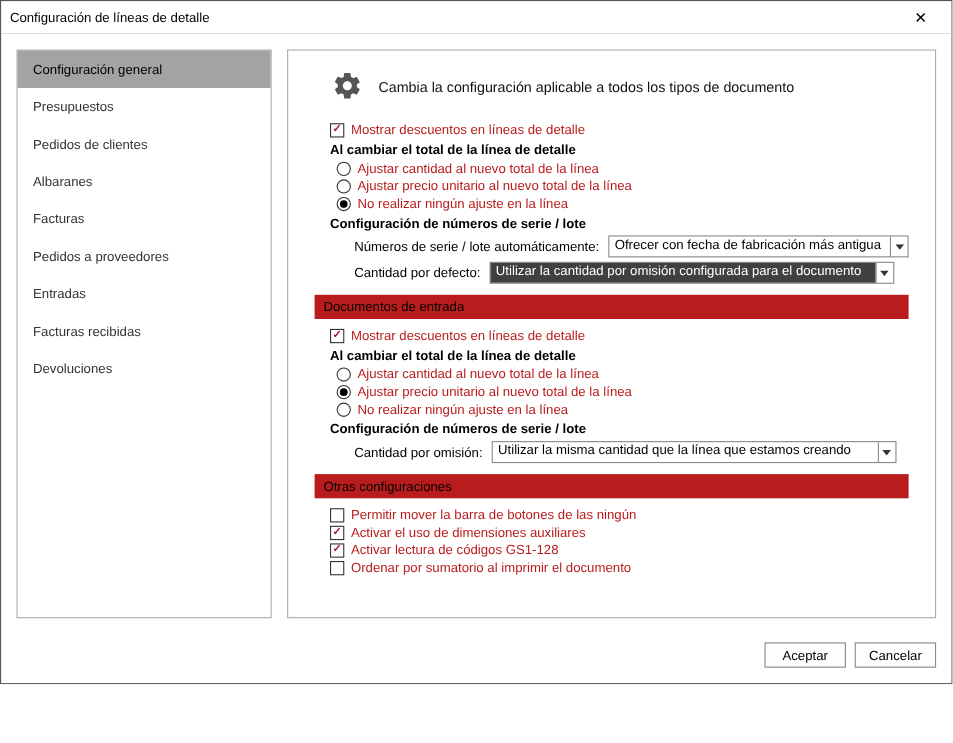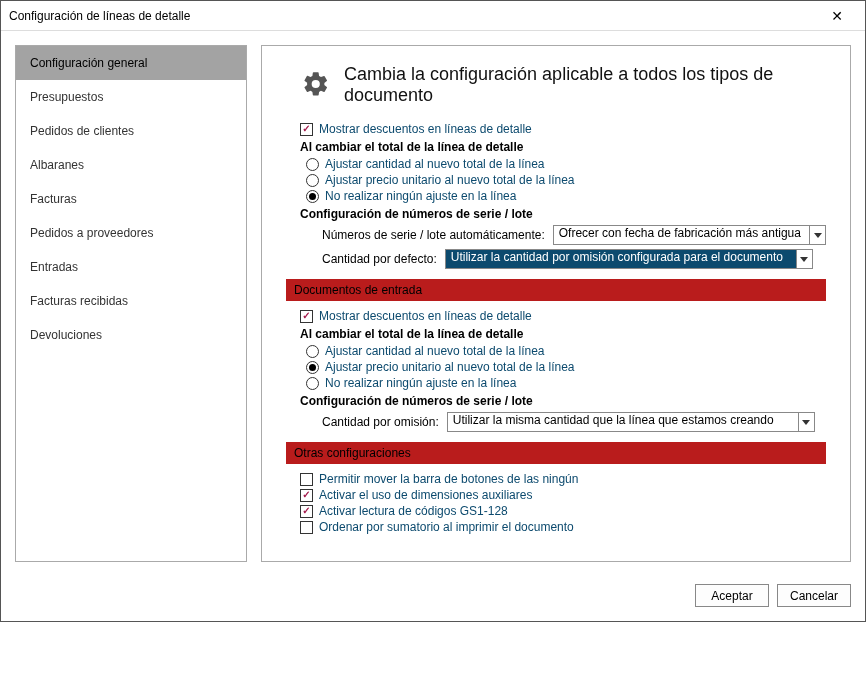--- a/index.html
+++ b/index.html
@@ -78,21 +78,21 @@
       align-items: center;
       gap: 14px;
       padding: 18px 22px 8px 40px;
     }
     .gear-icon svg {
       width: 28px;
       height: 28px;
       fill: #555;
     }
     .panel-header-text {
-      font-size: 18px;
+      font-size: 13px;
       color: #111;
     }
     .content-scroll {
       flex: 1;
       overflow-y: auto;
       overflow-x: hidden;
       padding: 6px 0 10px 0;
       position: relative;
     }
     .content-inner {
@@ -133,21 +133,21 @@
       background: #fff;
     }
     .radio.selected::before {
       content: "";
       width: 7px;
       height: 7px;
       border-radius: 50%;
       background: #000;
     }
     .label-text {
-      color: #0c4a6e;
+      color: #b91c1c;
     }
     .group-label {
       margin: 4px 0 3px 14px;
       color: #000;
       font-weight: bold;
     }
     .section-header {
       background: #b91c1c;
       padding: 4px 8px;
       margin: 10px 0 8px 0;
@@ -172,21 +172,21 @@
     }
     .combo-wide { max-width: 368px; }
     .combo-text {
       flex: 1;
       padding: 0 5px;
       font-size: 12px;
       white-space: nowrap;
       overflow: hidden;
     }
     .combo.selected .combo-text {
-      background: #0c4a6e;
+      background: #404040;
       color: #fff;
     }
     .combo-arrow {
       width: 16px;
       height: 100%;
       border-left: 1px solid #888;
       display: flex;
       align-items: center;
       justify-content: center;
     }

